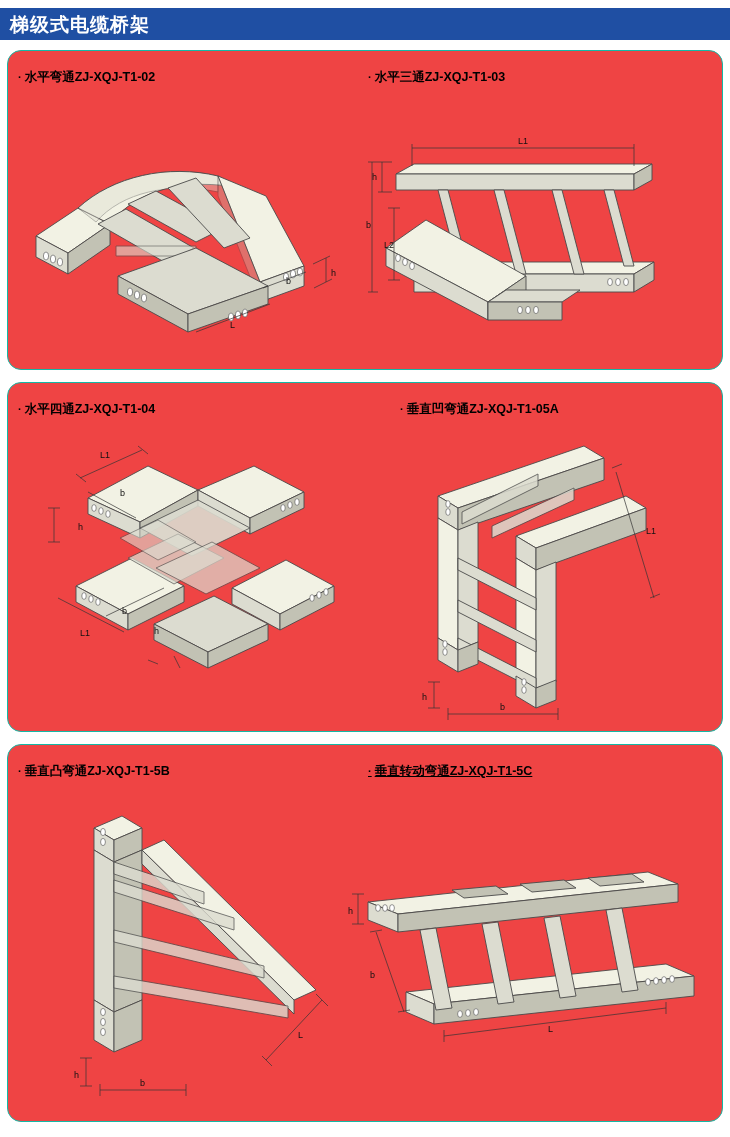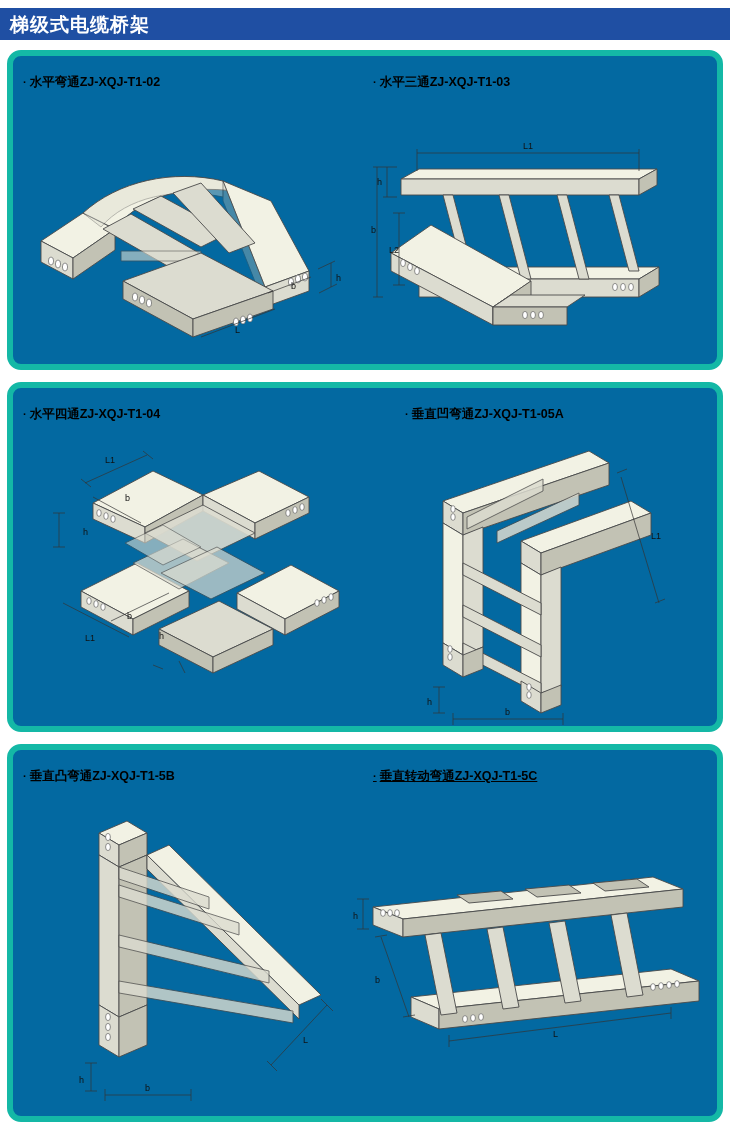--- a/index.html
+++ b/index.html
@@ -39,23 +39,23 @@
     font-weight: bold;
     letter-spacing: 1px;
     padding-left: 10px;
     line-height: 1;
   }
   
   .panel {
     position: absolute;
     left: 7px;
     width: 716px;
-    border: 6px solid #14b8a6;
+    border: 1px solid #14b8a6;
     border-radius: 14px;
-    background: #0369a1;
+    background: #ef4444;
   }
   #panel-1 { top: 50px;  height: 320px; }
   #panel-2 { top: 382px; height: 350px; }
   #panel-3 { top: 744px; height: 378px; padding-left: 24px; }
 
   .cell-label {
     position: absolute;
     font-size: 12.5px;
     font-weight: bold;
     color: #000;

